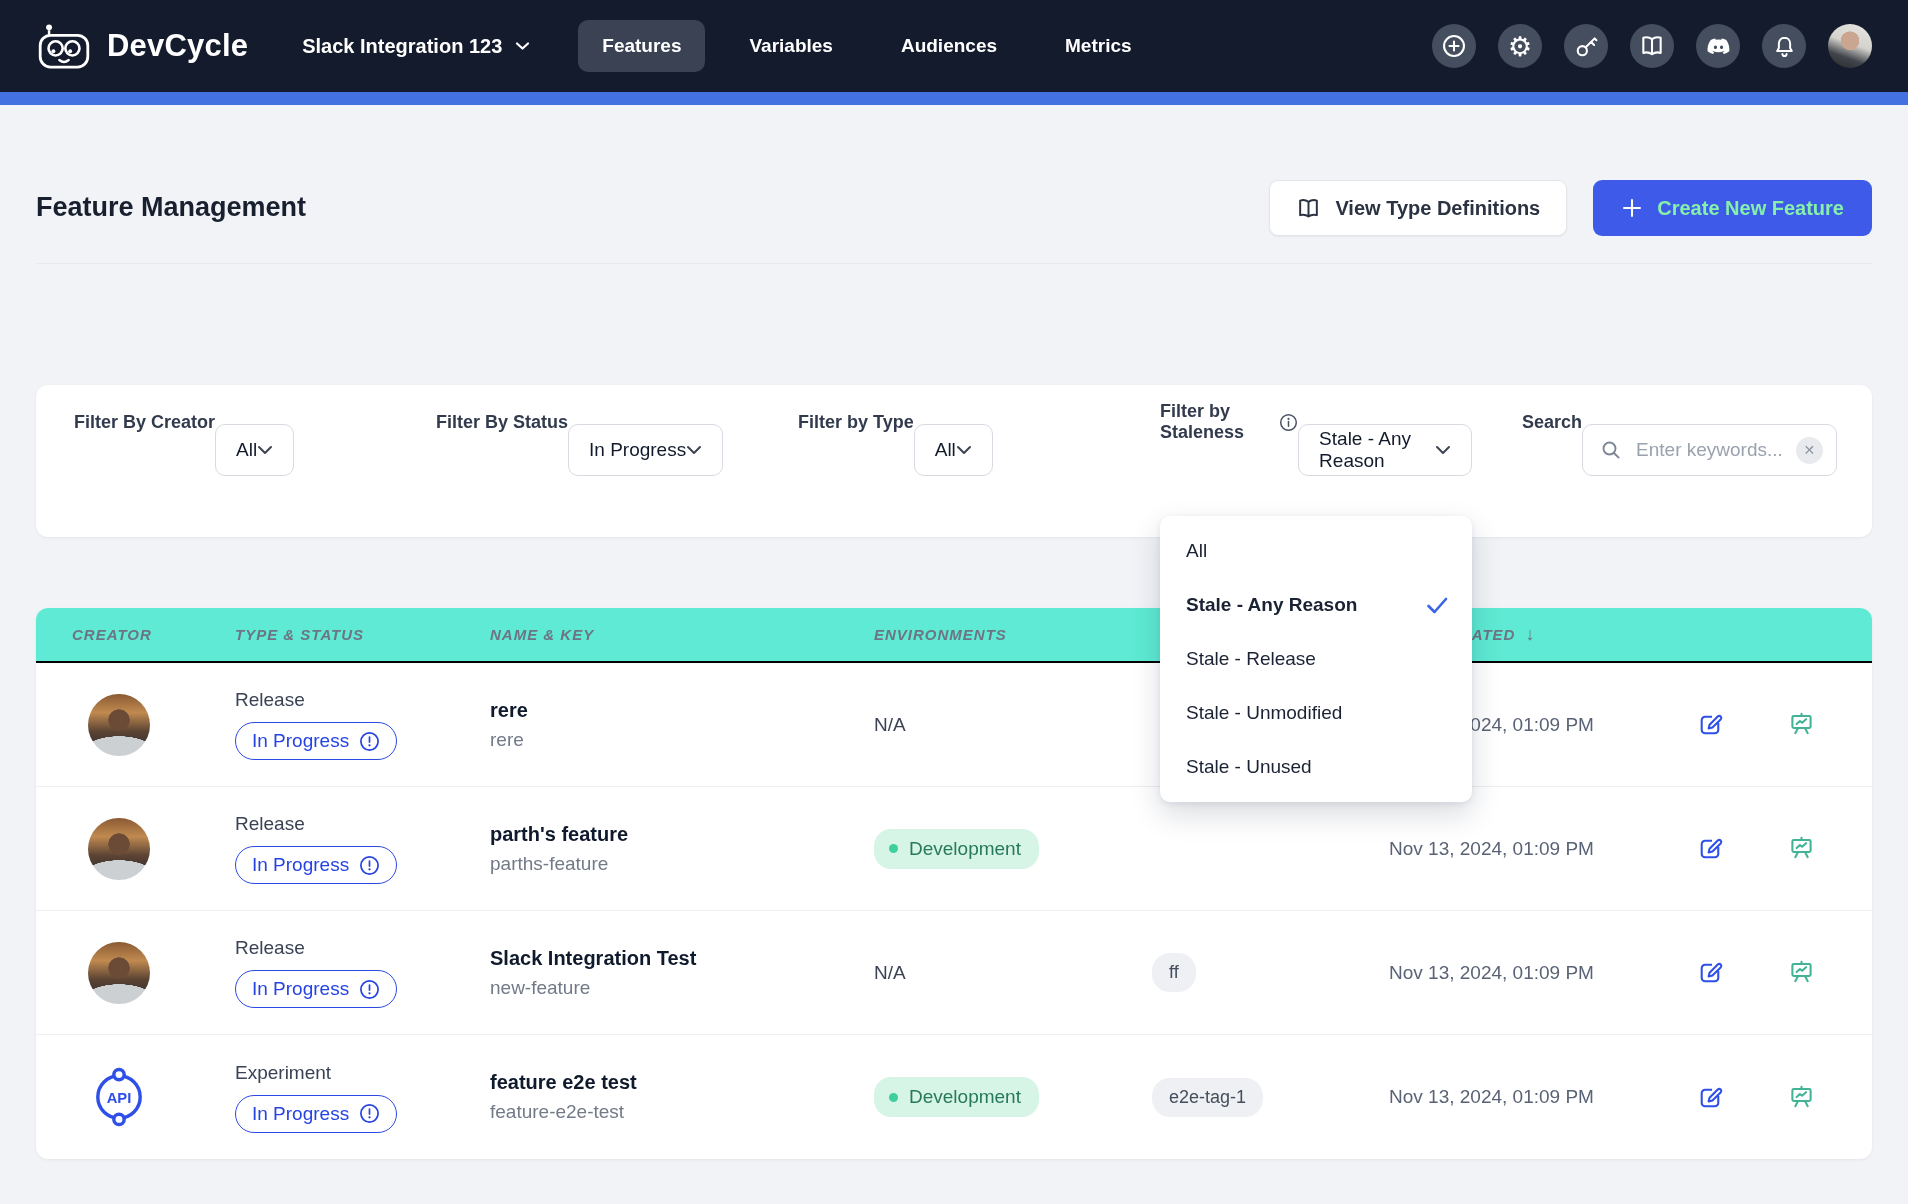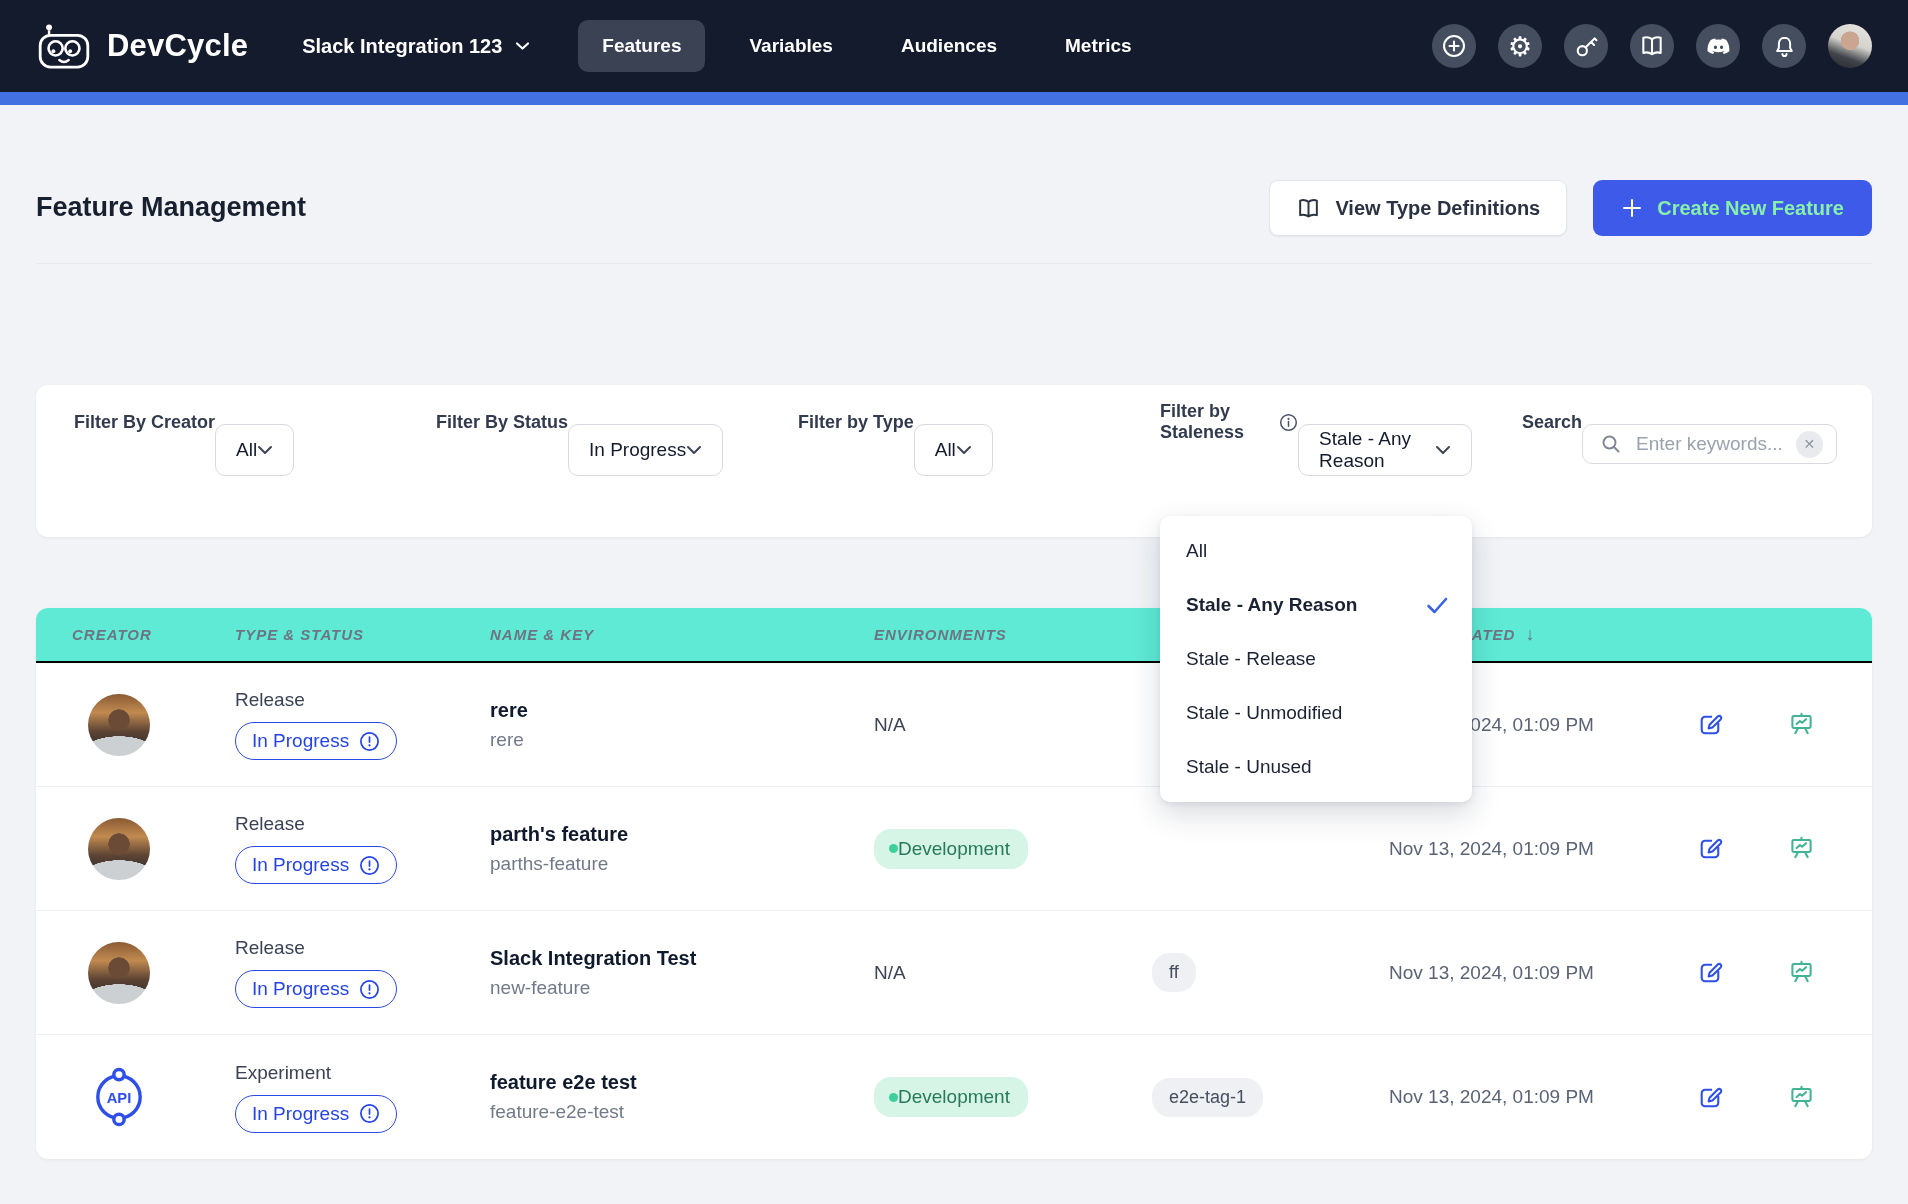--- a/index.html
+++ b/index.html
@@ -35,21 +35,21 @@
 
   
   .filter-card { position:absolute; left:36px; top:385px; width:1836px; height:152px; background:#fff;
                  border-radius:12px; padding:26px 38px; display:flex; gap:50px;
                  box-shadow:0 1px 3px rgba(16,24,40,.06); }
   .filter-group { flex:1; display:flex; flex-direction:row; min-width:0; }
   .filter-label { font-size:18px; font-weight:600; color:#323b4e; display:flex; align-items:center; gap:9px; height:22px; }
   .select { margin-top:13px; height:52px; border:1px solid #d7dbe1; border-radius:10px; background:#fff;
             display:flex; align-items:center; justify-content:space-between; padding:0 20px;
             font-size:19px; color:#121a2c; cursor:pointer; }
-  .search-box { margin-top:13px; height:40px; border:1px solid #d7dbe1; border-radius:10px; background:#fff;
+  .search-box { margin-top:13px; height:52px; border:1px solid #d7dbe1; border-radius:10px; background:#fff;
                 display:flex; align-items:center; gap:13px; padding:0 13px 0 16px; cursor:text; }
   .search-placeholder { flex:1; font-size:19px; color:#9aa2ae; white-space:nowrap; overflow:hidden; }
   .clear-btn { width:27px; height:27px; border-radius:50%; background:#e8eaee; color:#8d95a1;
                display:flex; align-items:center; justify-content:center; font-size:14px; cursor:pointer; flex:none; }
 
   
   .dropdown { position:absolute; left:1160px; top:516px; width:312px; background:#fff; border-radius:10px;
               box-shadow:0 12px 30px rgba(18,28,58,.16), 0 2px 6px rgba(18,28,58,.08);
               padding:8px 0; z-index:40; }
   .dropdown-item { height:54px; display:flex; align-items:center; justify-content:space-between;
@@ -71,21 +71,21 @@
   .avatar-row { width:62px; height:62px; border-radius:50%;
     background: radial-gradient(ellipse 60% 28% at 50% 96%, #cdd0d3 0 99%, transparent 100%),
                 radial-gradient(circle at 50% 42%, #6b4a36 0 22%, transparent 23%),
                 linear-gradient(180deg, #8a5a33 0%, #c08a50 30%, #5d4434 60%, #23242c 100%); }
   .type-label { font-size:19px; color:#3a4254; }
   .status-badge { margin-top:11px; display:inline-flex; align-items:center; gap:10px;
                   border:1.5px solid #2c49e4; color:#2643e4; border-radius:19px; padding:7px 16px; font-size:19px; }
   .feat-name { font-size:20px; font-weight:bold; color:#101a2d; cursor:pointer; }
   .feat-key { margin-top:7px; font-size:19px; color:#727a88; }
   .na-text { font-size:19px; color:#3a4254; }
-  .env-badge { display:inline-flex; align-items:center; background:#d6f5e7; color:#26795c;
+  .env-badge { display:inline-flex; align-items:center; gap:11px; background:#d6f5e7; color:#26795c;
                border-radius:17px; padding:9px 18px 9px 15px; font-size:19px; }
   .env-dot { width:9px; height:9px; border-radius:50%; background:#3fcf9f; }
   .tag-pill { display:inline-block; background:#eef0f3; color:#454e5e; border-radius:18px;
               padding:9px 17px; font-size:18px; }
   .updated-text { font-size:19px; color:#5a6375; }
   .actions { display:flex; gap:62px; padding-left:36px; }
   .action-btn { cursor:pointer; display:flex; }
 </style>
 </head>
 <body>

